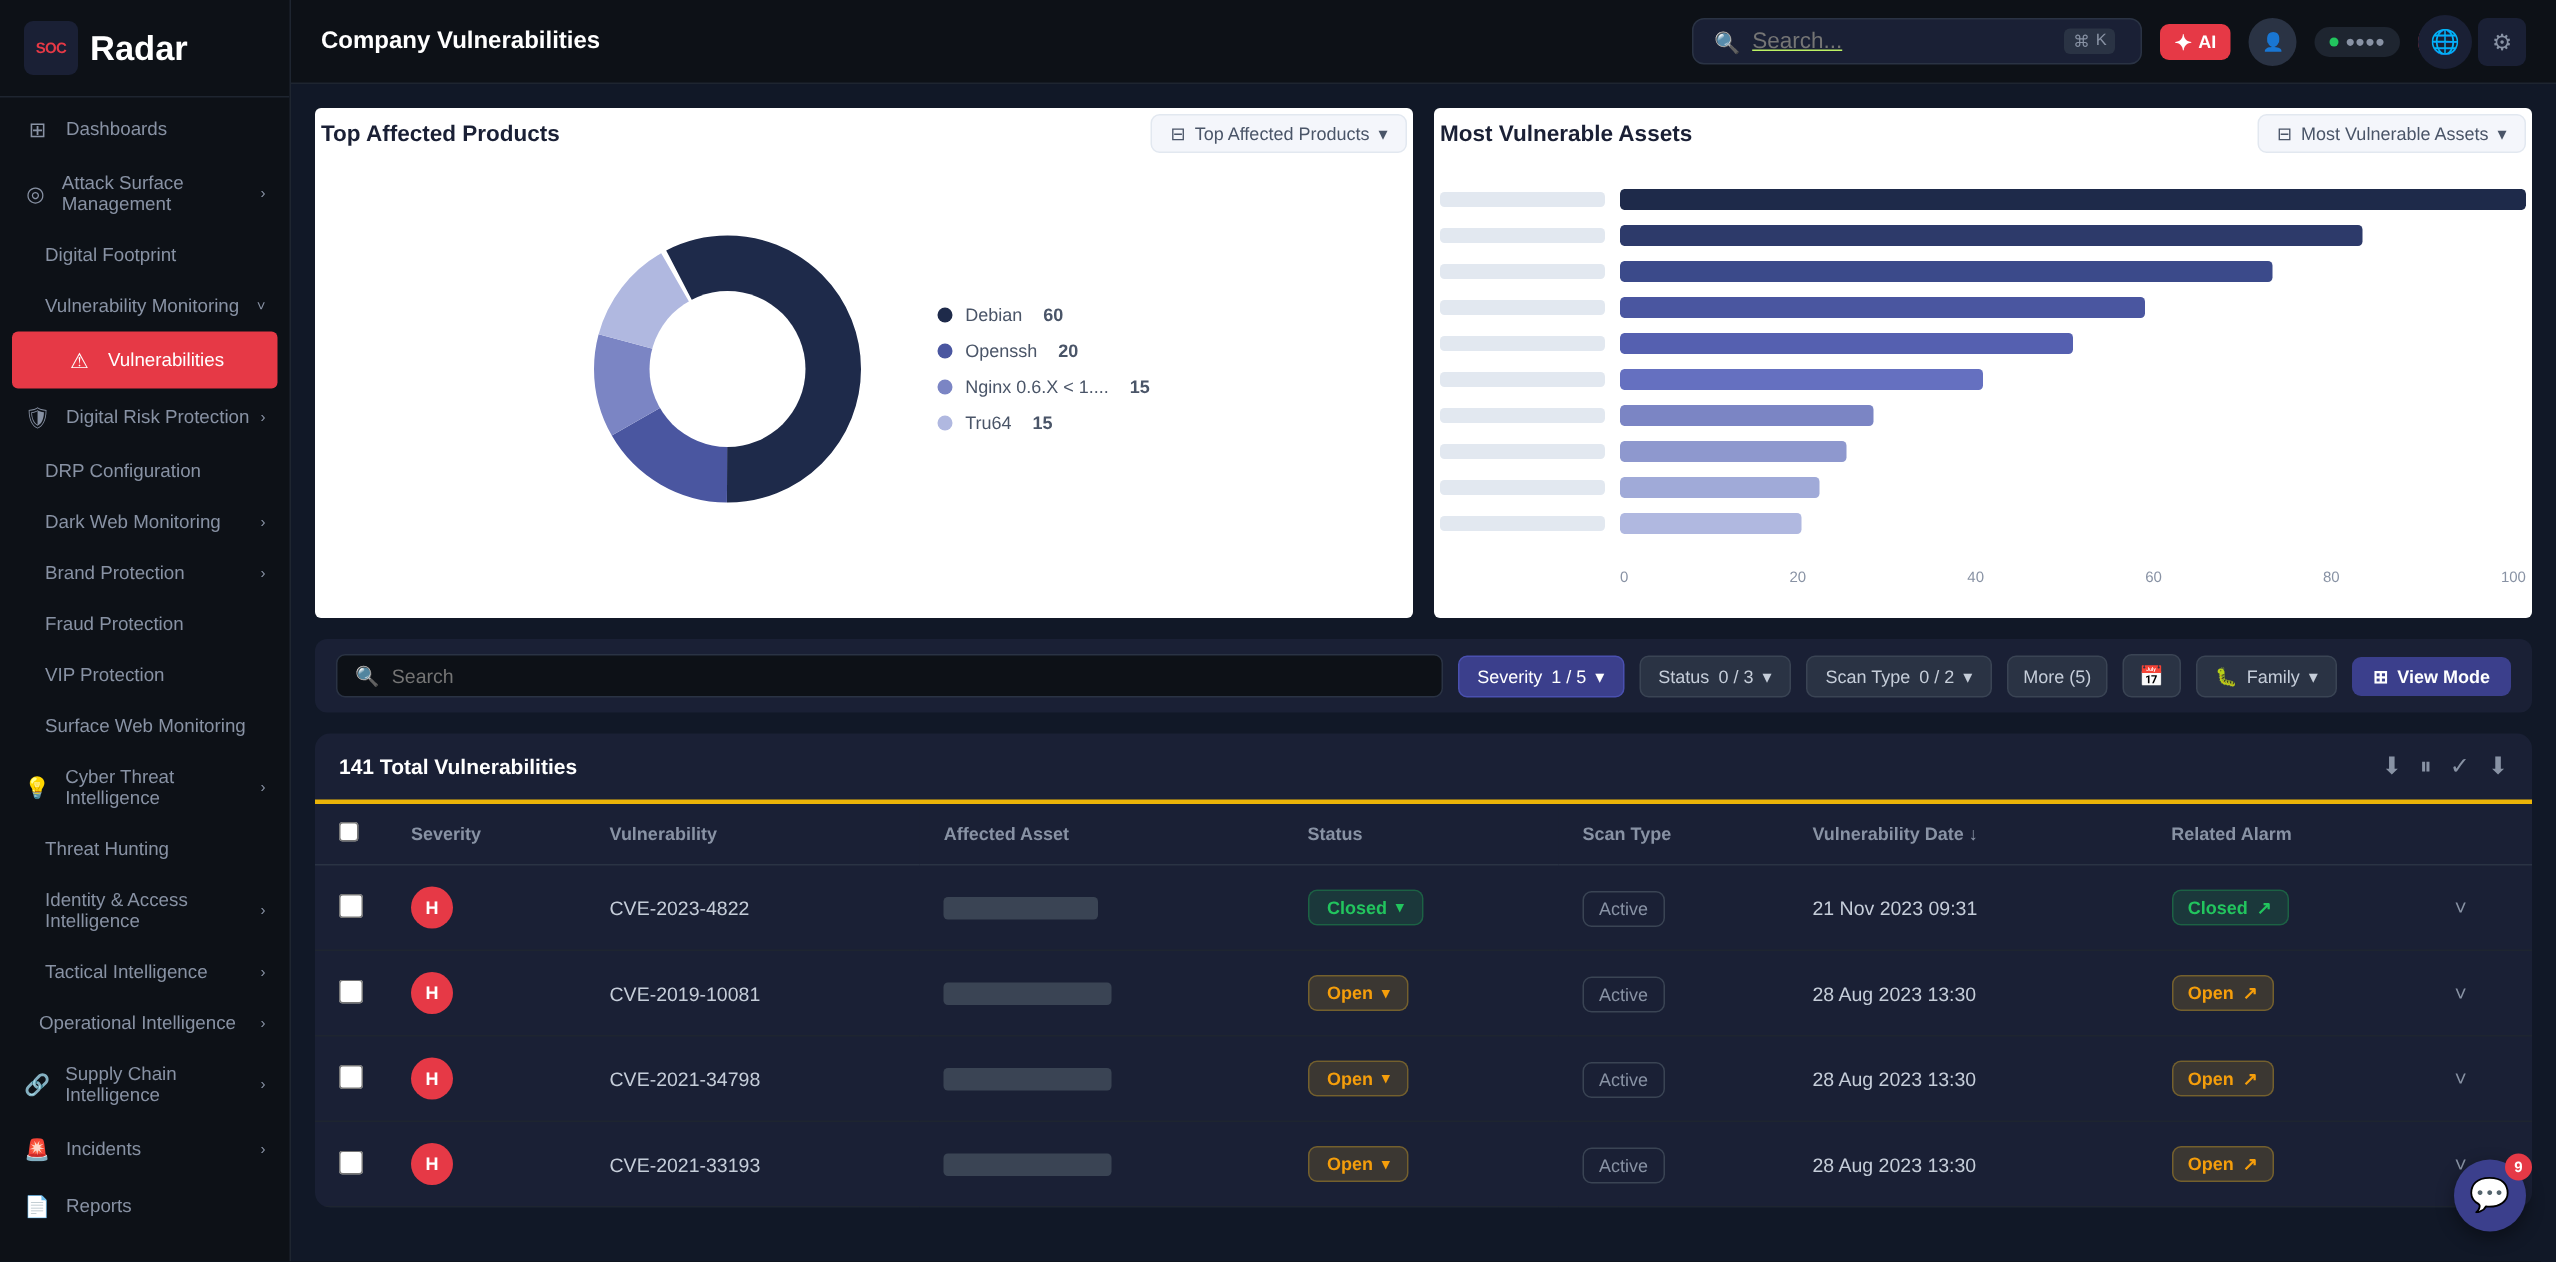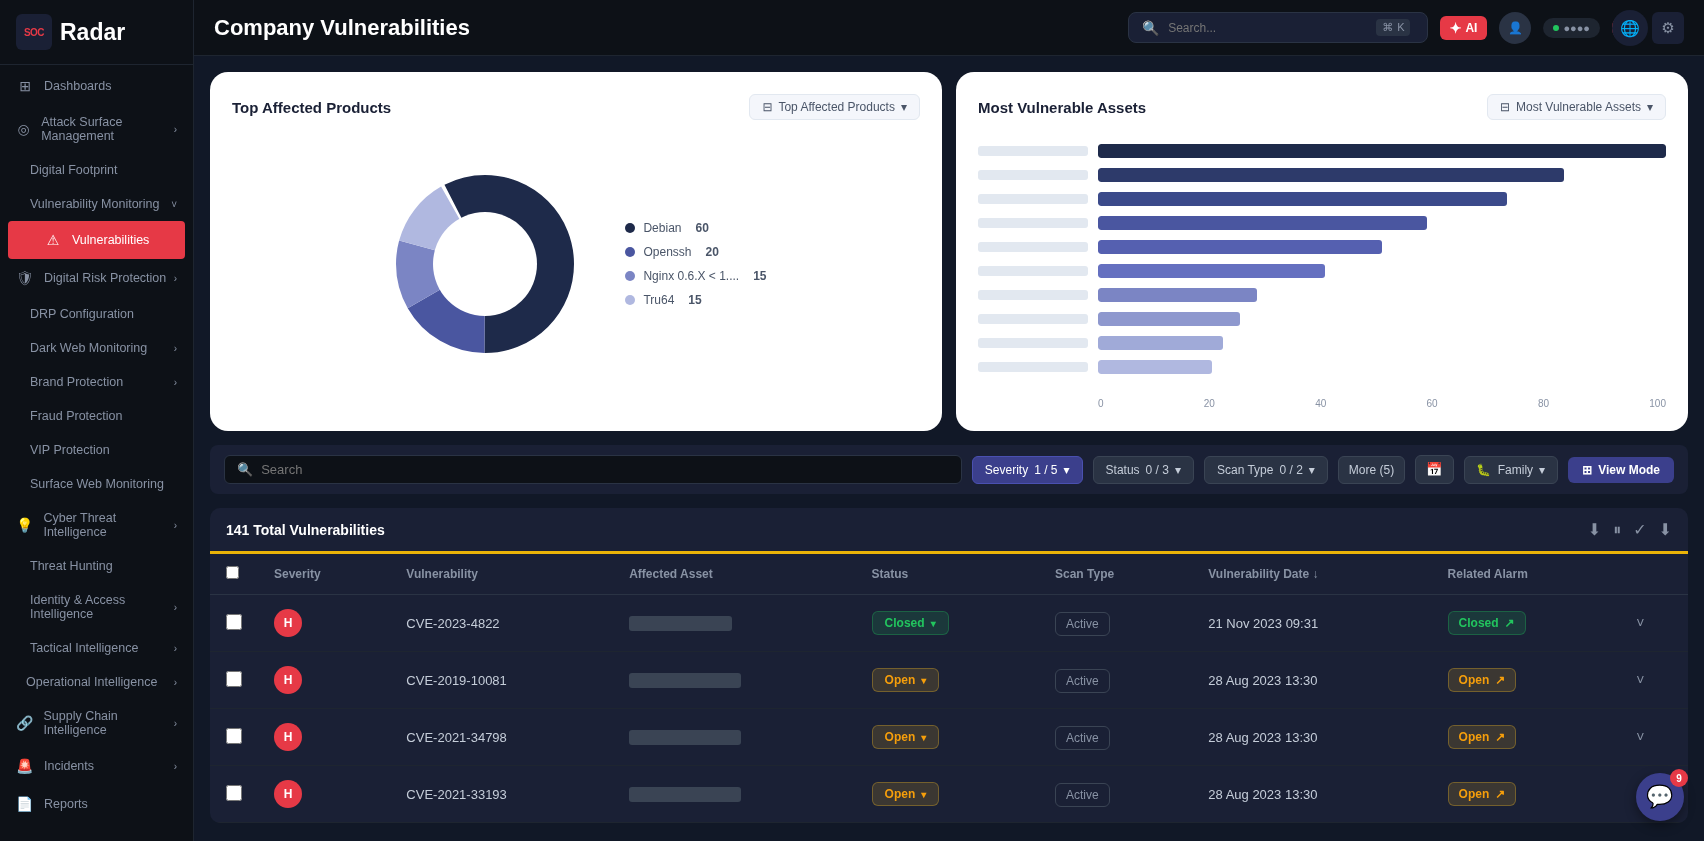--- a/index.html
+++ b/index.html
@@ -17,41 +17,41 @@
     .sidebar-item-inner { display: flex; align-items: center; gap: 10px; }
     .sidebar-icon { width: 18px; height: 18px; display: flex; align-items: center; justify-content: center; font-size: 14px; }
     .sidebar-section { padding: 2px 0; }
     .sidebar-item .chevron { font-size: 10px; }
 
     
     .main { flex: 1; display: flex; flex-direction: column; overflow: hidden; }
 
     
     .header { background: #0d1117; border-bottom: 1px solid #1e2530; padding: 0 20px; height: 56px; display: flex; align-items: center; justify-content: space-between; flex-shrink: 0; }
-    .header-title { font-size: 22px; font-weight: 600; color: #fff; }
+    .header-title { font-size: 16px; font-weight: 600; color: #fff; }
     .header-right { display: flex; align-items: center; gap: 12px; }
     .search-bar { background: #1a2035; border: 1px solid #2a3344; border-radius: 8px; display: flex; align-items: center; gap: 8px; padding: 6px 14px; width: 300px; }
-    .search-bar input { background: transparent; border: none; outline: none; color: #fef9c3; font-size: 12px; width: 200px; }
+    .search-bar input { background: transparent; border: none; outline: none; color: #bef264; font-size: 15px; width: 200px; text-decoration: underline; }
     .search-icon { color: #8892a4; font-size: 14px; }
     .search-shortcut { background: #2a3344; border-radius: 4px; padding: 2px 6px; font-size: 11px; color: #8892a4; display: flex; gap: 4px; }
     .ai-badge { background: #e63946; border-radius: 6px; padding: 4px 10px; font-size: 12px; font-weight: 700; color: #fff; display: flex; align-items: center; gap: 4px; }
     .avatar { width: 32px; height: 32px; border-radius: 50%; background: #2a3344; overflow: hidden; display: flex; align-items: center; justify-content: center; font-size: 12px; color: #8892a4; }
     .online-badge { background: #1e2530; border-radius: 12px; padding: 4px 10px; font-size: 11px; color: #22c55e; display: flex; align-items: center; gap: 4px; }
     .online-dot { width: 6px; height: 6px; border-radius: 50%; background: #22c55e; }
     .notif-btn { background: #e63946; border-radius: 50%; width: 28px; height: 28px; display: flex; align-items: center; justify-content: center; font-size: 13px; color: #fff; position: relative; cursor: pointer; }
     .header-icon-btn { width: 32px; height: 32px; background: #1a2035; border-radius: 6px; display: flex; align-items: center; justify-content: center; color: #8892a4; cursor: pointer; font-size: 15px; }
 
     
     .content { flex: 1; overflow-y: auto; padding: 16px; background: #111827; display: flex; flex-direction: column; gap: 14px; }
     .content::-webkit-scrollbar { width: 6px; }
     .content::-webkit-scrollbar-thumb { background: #2a3344; }
 
     
     .charts-row { display: flex; gap: 14px; }
-    .chart-card { background: #fff; border-radius: 18px; flex: 1; padding: 22px; min-height: 340px; }
+    .chart-card { background: #fff; border-radius: 4px; flex: 1; padding: 4px; min-height: 340px; }
     .chart-card-title { font-size: 15px; font-weight: 600; color: #1a2035; margin-bottom: 14px; display: flex; align-items: center; justify-content: space-between; }
     .chart-filter-btn { background: #f4f6fb; border: 1px solid #e2e8f0; border-radius: 6px; padding: 5px 12px; font-size: 12px; color: #4a5568; display: flex; align-items: center; gap: 6px; cursor: pointer; }
 
     
     .donut-container { display: flex; align-items: center; justify-content: center; gap: 40px; height: 260px; }
     .donut-legend { display: flex; flex-direction: column; gap: 10px; }
     .legend-item { display: flex; align-items: center; gap: 8px; font-size: 12px; color: #4a5568; }
     .legend-dot { width: 10px; height: 10px; border-radius: 50%; }
 
     

